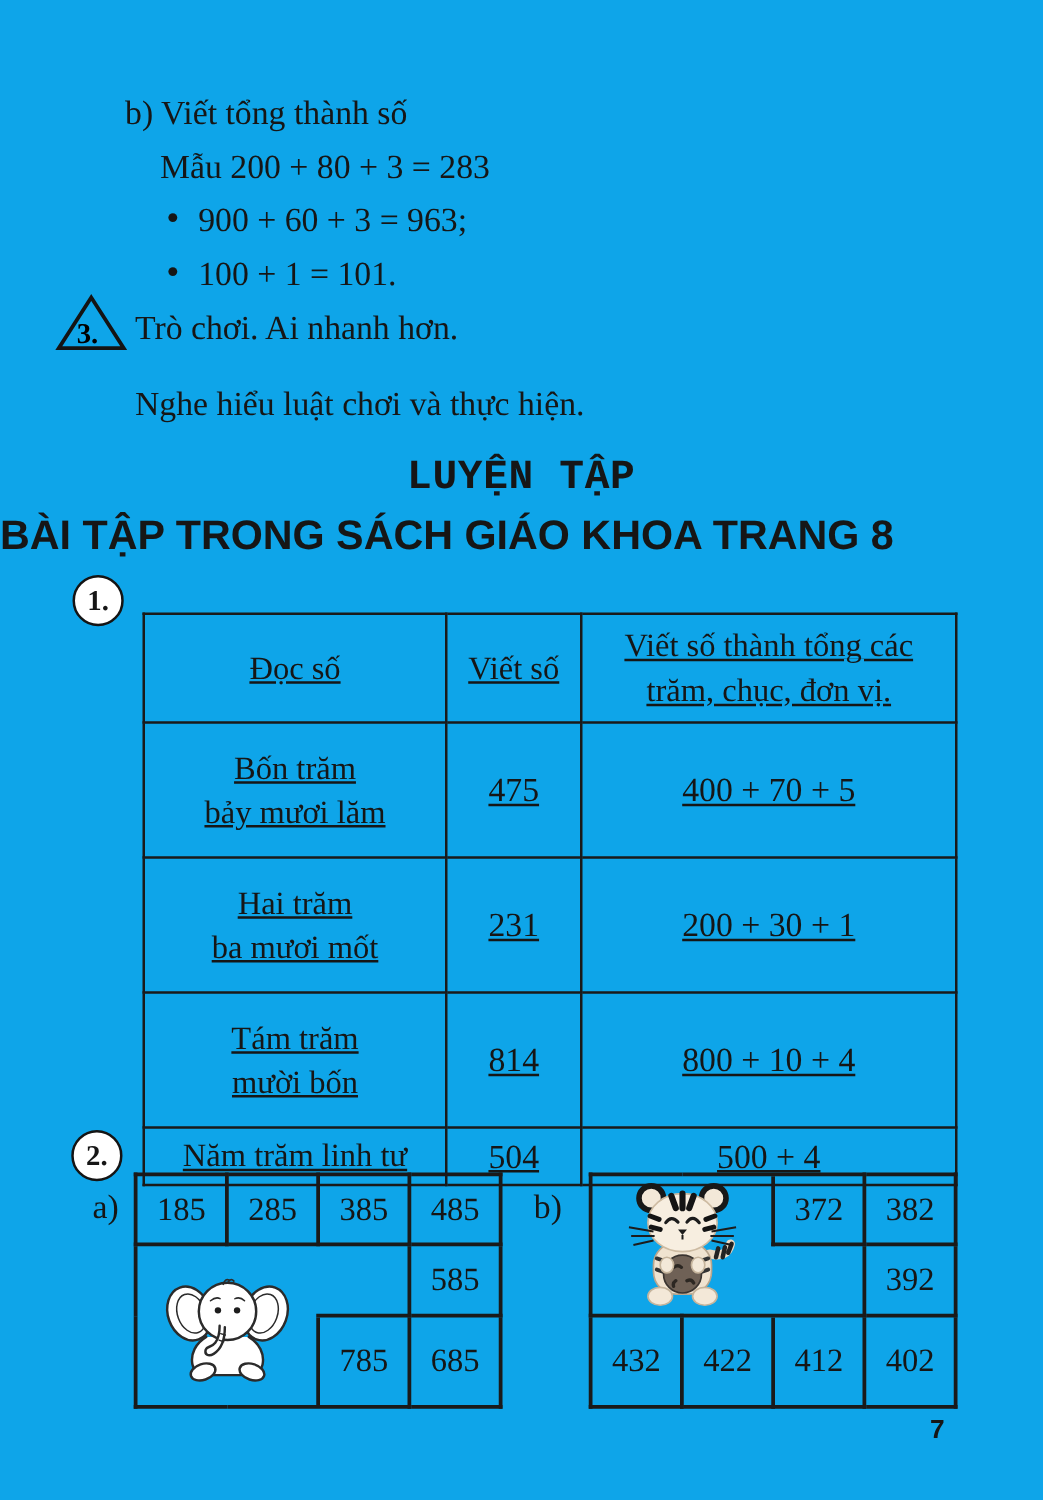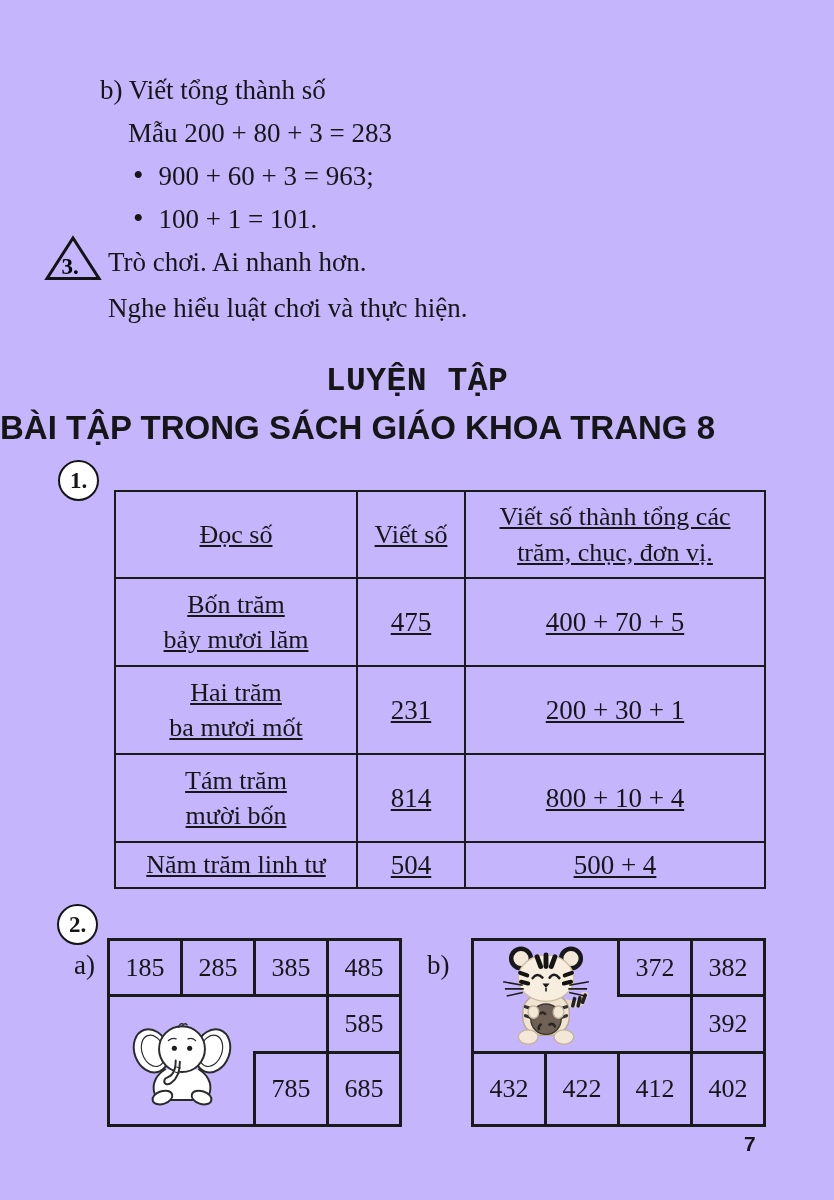--- a/index.html
+++ b/index.html
@@ -1,17 +1,17 @@
 <!DOCTYPE html>
 <html><head>
 <meta charset="utf-8">
 <style>
   html,body{margin:0;padding:0;background:#888;}
   .page{
-    position:relative;width:834px;height:1200px;background:#c4b5fd;
+    position:relative;width:834px;height:1200px;background:#0ea5e9;
     margin:0 auto;font-family:"Liberation Serif",serif;color:#161616;
     overflow:hidden;
   }
   .abs{position:absolute;}
   .serif-line{font-size:27px;white-space:nowrap;line-height:1.25;}
   .bullet-line{display:flex;align-items:center;gap:15px;}
   .dot{font-size:30px;line-height:1;transform:translateY(-2px);}
 
   
   .tri-num{font-family:"Liberation Serif",serif;font-weight:700;font-size:23px;}
@@ -29,21 +29,21 @@
   .subtitle{position:absolute;left:0;right:0;top:409px;text-align:left;
     font-family:"Liberation Sans",sans-serif;font-weight:700;font-size:33px;}
 
   
   table.t1{position:absolute;left:114px;top:490px;border-collapse:collapse;table-layout:fixed;text-decoration:underline;}
   .t1 th,.t1 td{
     border:2.5px solid #1a1a1a;text-align:center;vertical-align:middle;
     font-weight:normal;font-size:26px;line-height:1.35;padding:0;
   }
   .t1 tr.h{height:87px;}
-  .t1 tr.r{height:88px;}
+  .t1 tr.r{height:108px;}
   .t1 tr.r4{height:46px;}
   .t1 td.num{font-size:27px;}
 
   
   table.grid{position:absolute;border-collapse:collapse;table-layout:fixed;}
   .grid td{
     border:3px solid #1a1a1a;text-align:center;vertical-align:middle;
     font-size:26px;padding:0;
   }
   .grid tr.g1{height:56px;}
@@ -73,21 +73,21 @@
   <div class="abs serif-line bullet-line" style="left:133px;top:203px;">
     <span class="dot">•</span>
     <span>100 + 1 = 101.</span>
   </div>
 
   <svg class="abs" style="left:44px;top:235px;" width="58" height="46" viewBox="0 0 58 46">
     <path d="M29,3 L55,43.5 L3,43.5 Z" fill="none" stroke="#141414" stroke-width="3" stroke-linejoin="miter"></path>
     <text class="tri-num" x="26" y="39" text-anchor="middle">3.</text>
   </svg>
   <div class="abs serif-line" style="left:108px;top:246px;">Trò chơi. Ai nhanh hơn.</div>
-  <div class="abs serif-line" style="left:108px;top:292px;">Nghe hiểu luật chơi và thực hiện.</div>
+  <div class="abs serif-line" style="left:108px;top:307px;">Nghe hiểu luật chơi và thực hiện.</div>
 
   <div class="title">LUYỆN TẬP</div>
   <div class="subtitle">BÀI TẬP TRONG SÁCH GIÁO KHOA TRANG 8</div>
 
   <span class="circ" style="left:58px;top:460px;">
     <span>1.</span>
   </span>
 
   <table class="t1">
     <colgroup>

